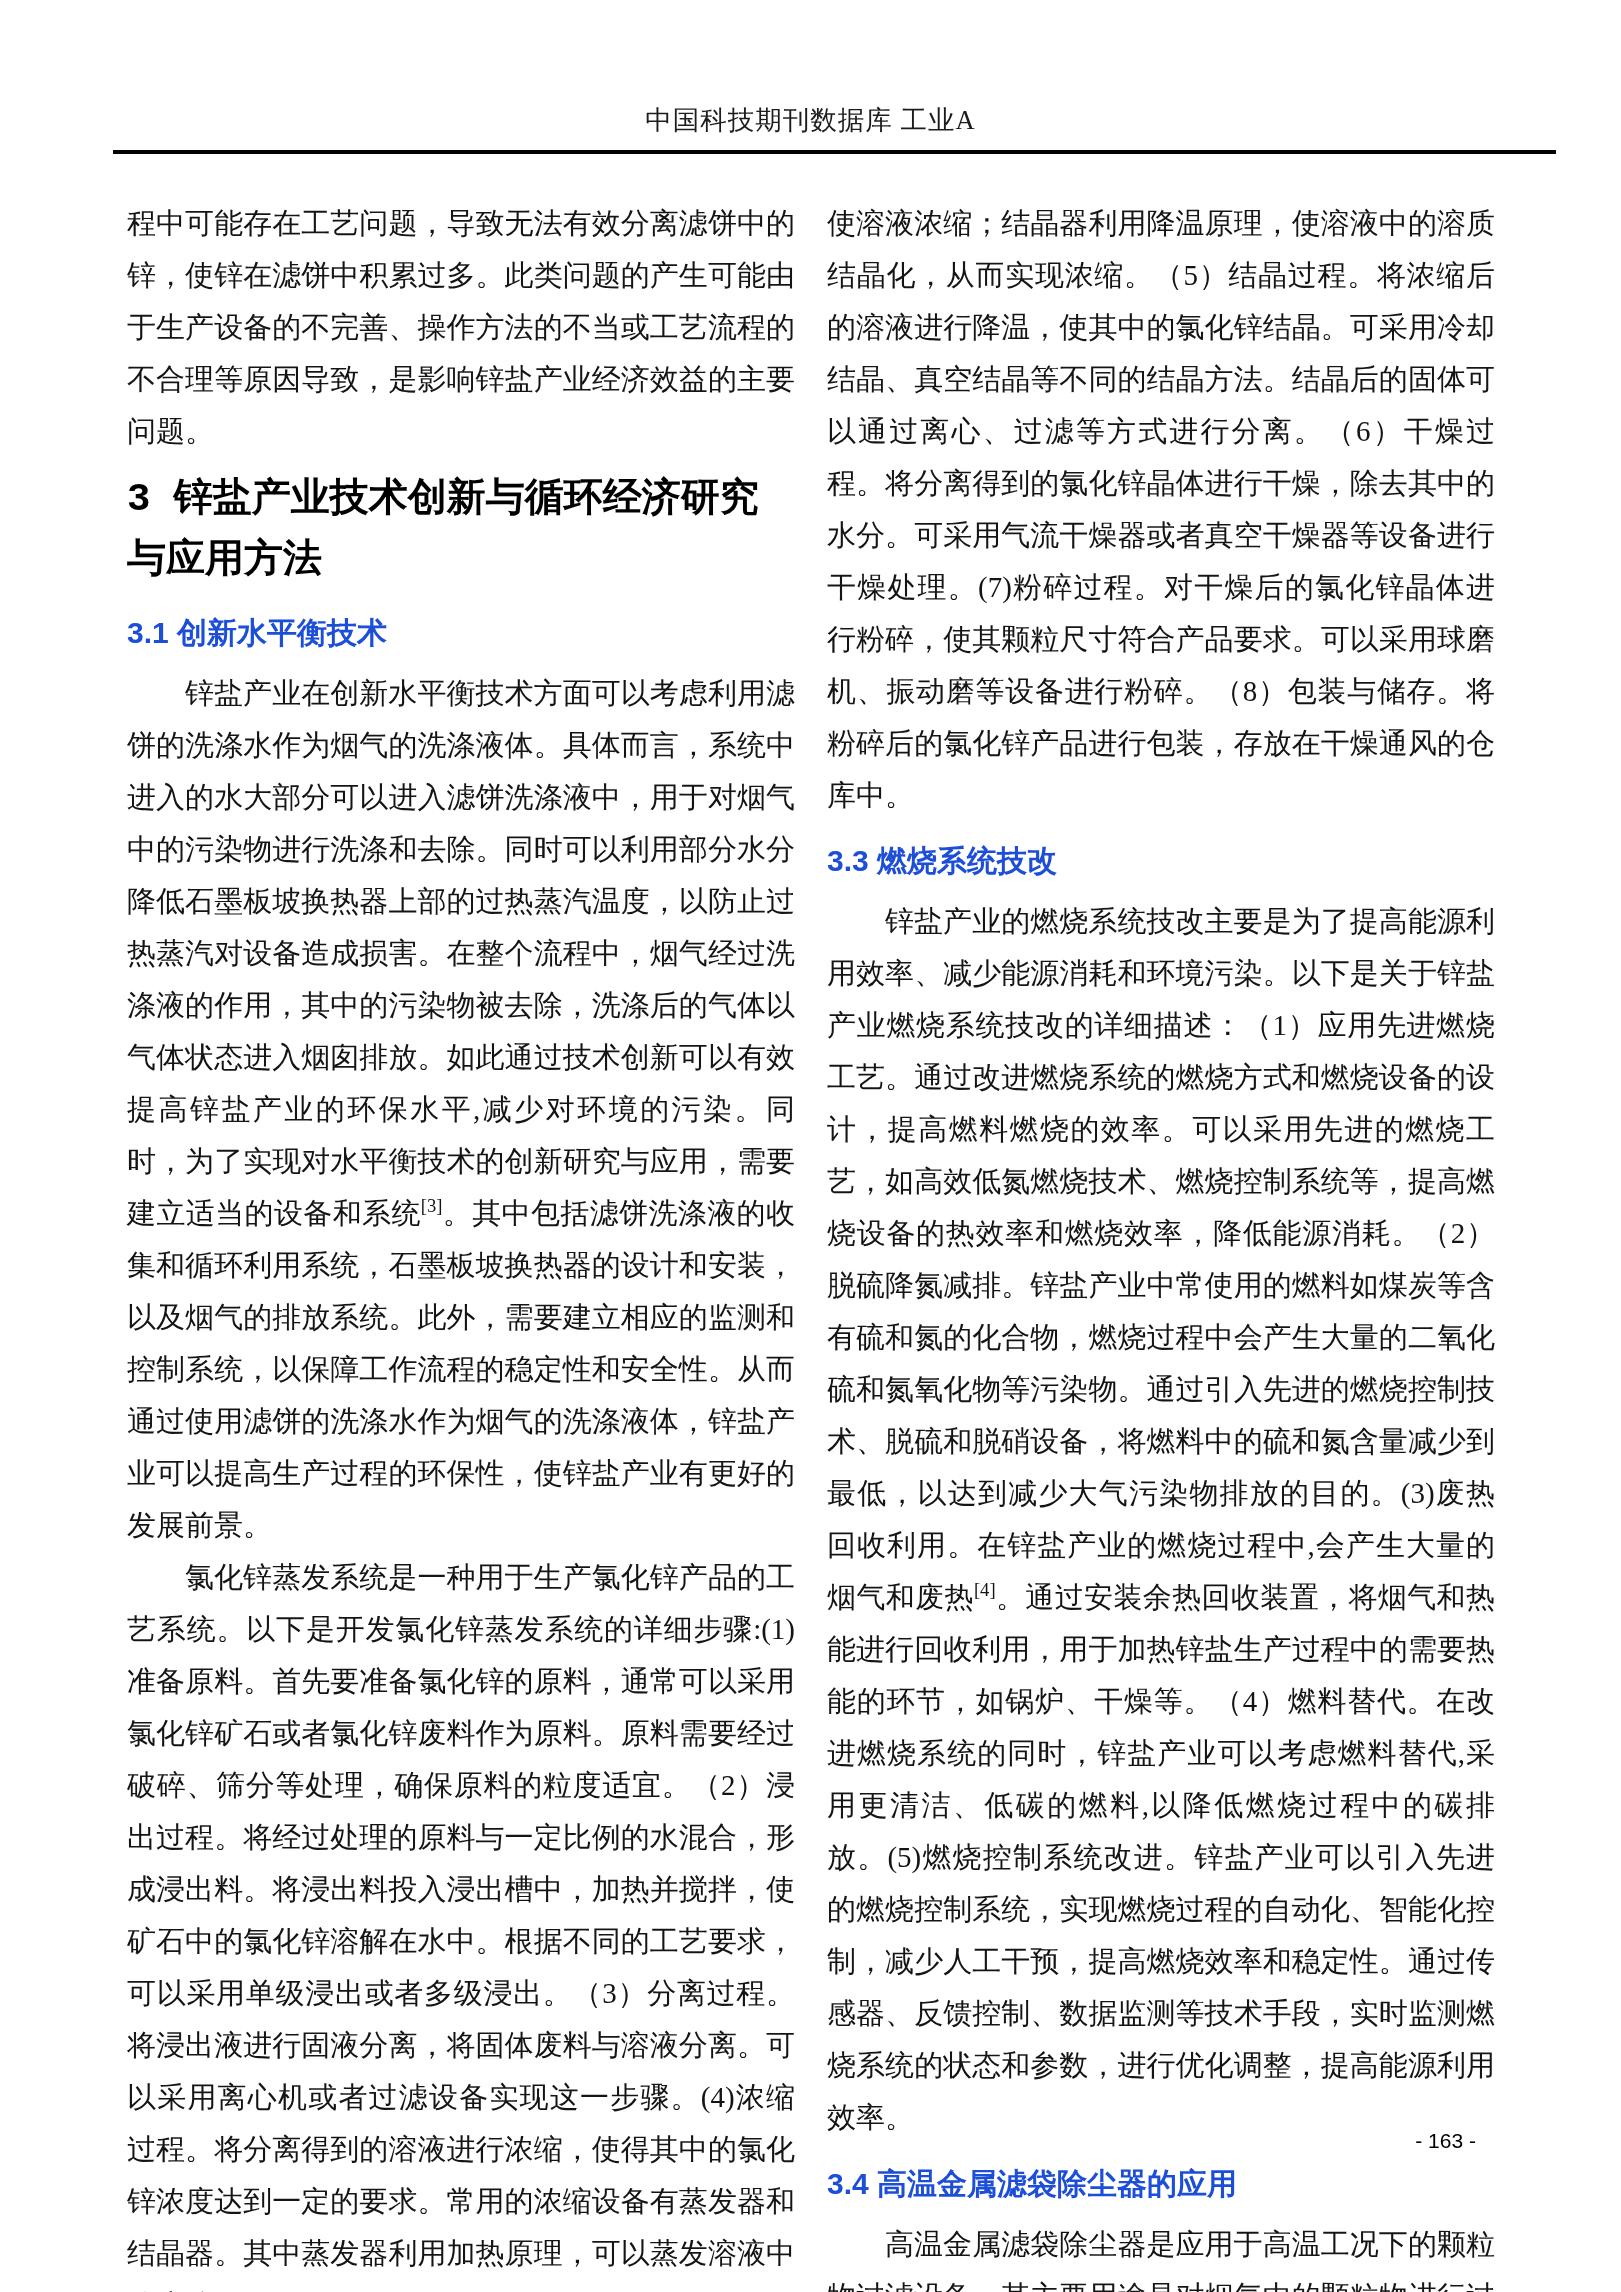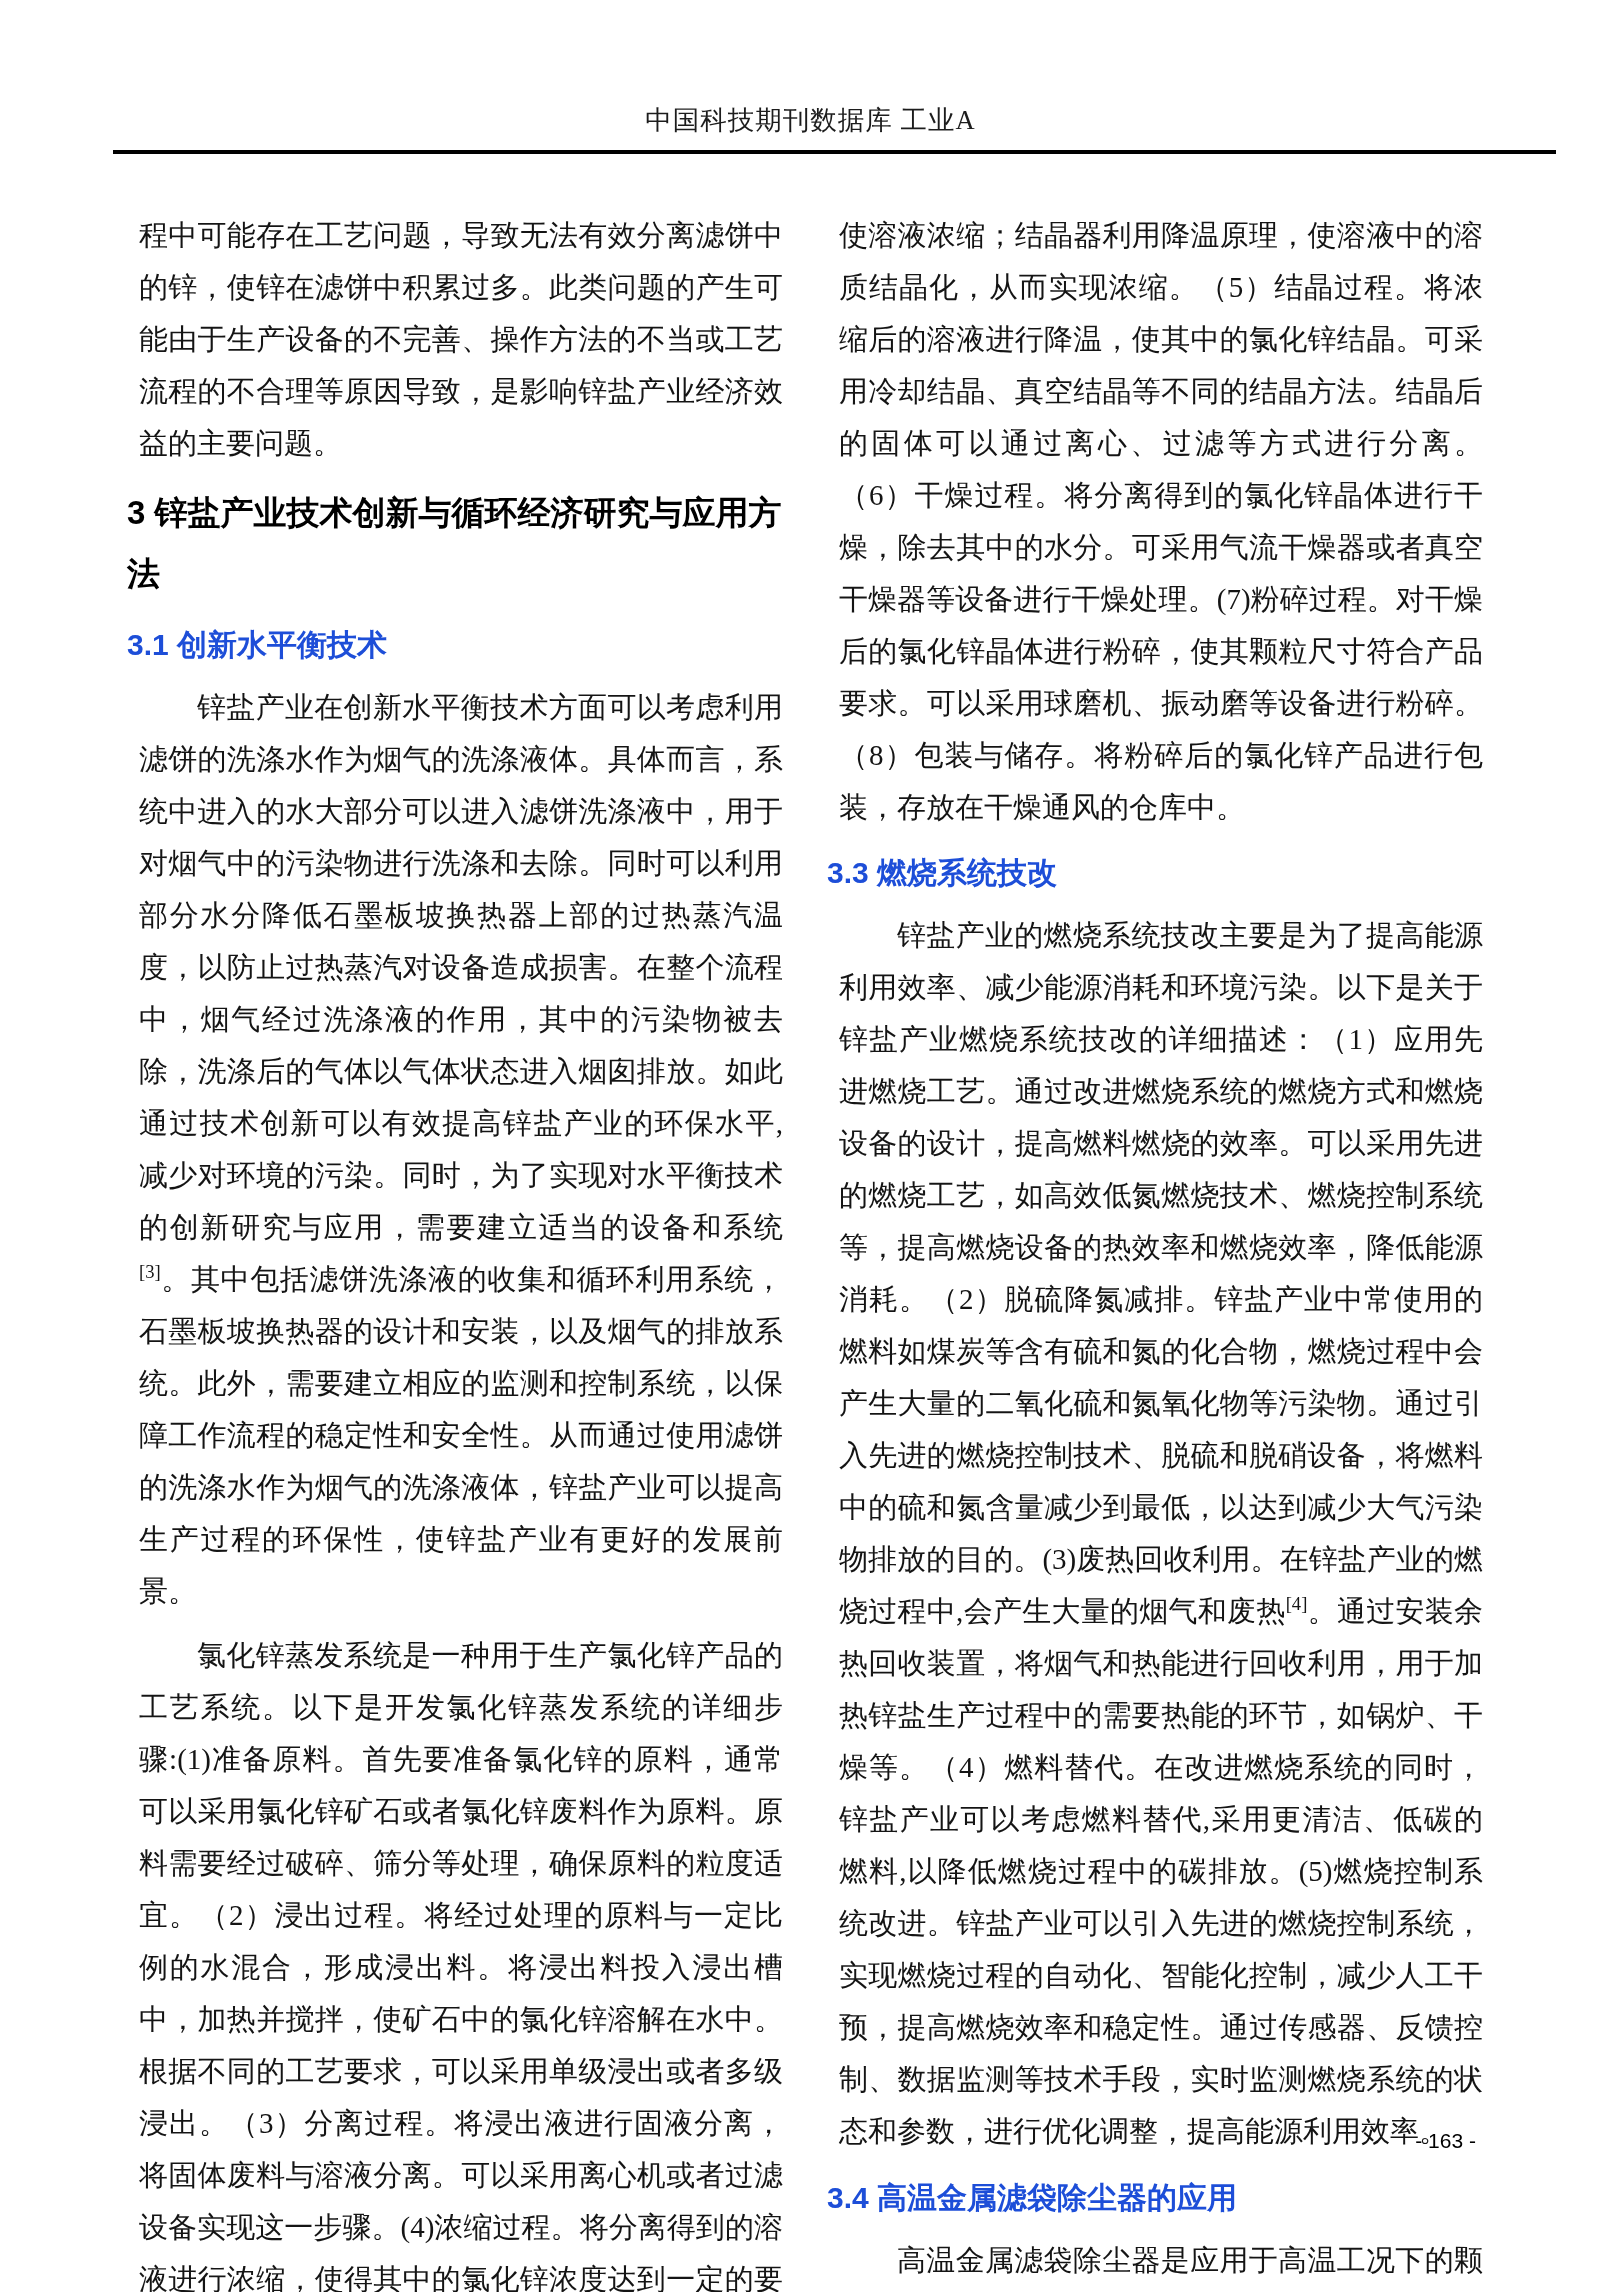--- a/index.html
+++ b/index.html
@@ -32,31 +32,31 @@
     gap:32px;
     padding:43px 124px 0 127px;
     box-sizing:border-box;
   }
   .col{
     width:668px;
     flex:0 0 668px;
     text-align:justify;
   }
   .para{
-    margin:12px;
+    margin:0;
     font-size:29px;
     line-height:52px;
     text-align:justify;
     color:#141414;
   }
   .para.indent{ text-indent:2em; }
   .h1{
-    font-family:Liberation Sans, sans-serif;
+    font-family:Liberation Mono, monospace;
     font-weight:bold;
-    font-size:33px;
+    font-size:39px;
     line-height:61px;
     margin:13.7px 0 7.8px 0;
     color:#000;
     text-align:left;
   }
   .h2{
     font-family:"Liberation Sans","DejaVu Sans",sans-serif;
     font-weight:bold;
     font-size:30px;
     line-height:49px;

